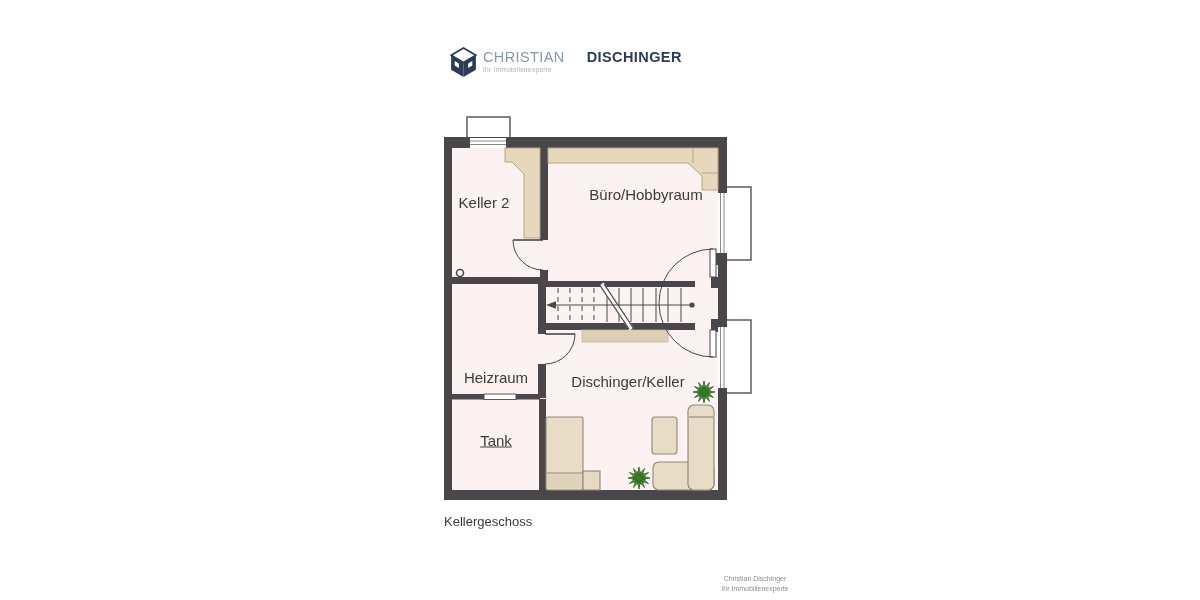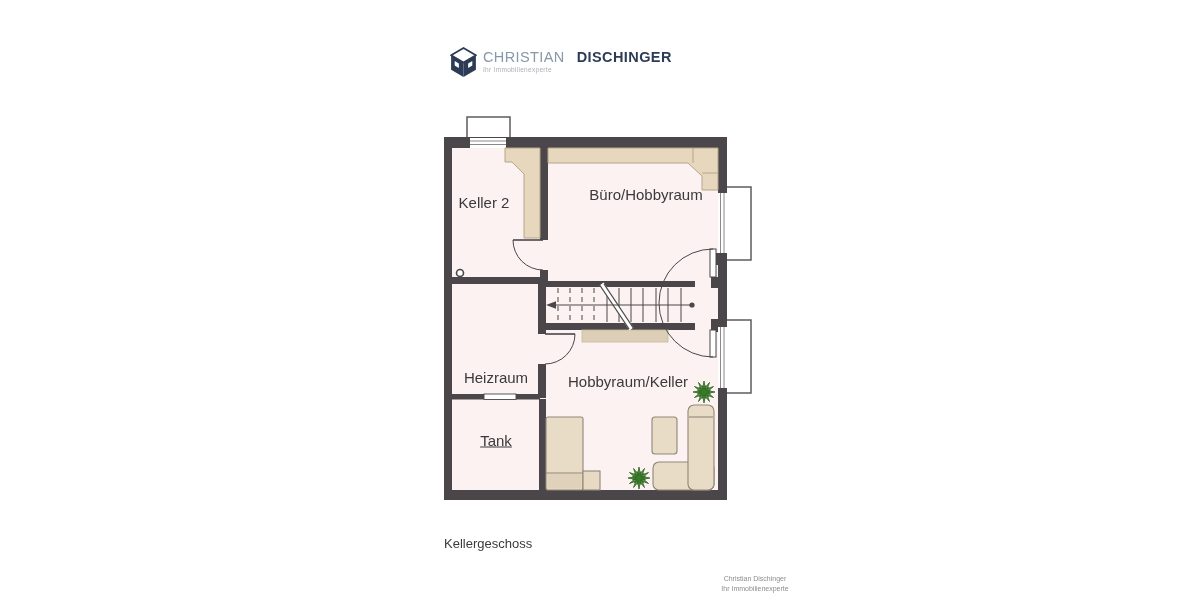--- a/index.html
+++ b/index.html
@@ -4,27 +4,27 @@
 <style>
   html,body{margin:0;padding:0;background:#ffffff;}
   .page{position:relative;width:1200px;height:600px;background:#ffffff;overflow:hidden;
         font-family:"Liberation Sans", sans-serif;}
   
   .logo{position:absolute;left:450px;top:47px;display:flex;align-items:flex-start;}
   .logo-icon{width:27px;height:31px;margin-right:6px;}
   .logo-text{padding-top:4px;}
   .brand{font-size:14.5px;letter-spacing:.4px;line-height:13px;white-space:nowrap;}
   .brand .b1{color:#8897a9;font-weight:400;}
-  .brand .b2{color:#2d3c56;font-weight:700;margin-left:12px;}
+  .brand .b2{color:#2d3c56;font-weight:700;margin-left:22px;}
   .tagline{font-size:6.5px;color:#a9aeb6;letter-spacing:.3px;margin-top:2px;}
   
   .plan{position:absolute;left:440px;top:105px;width:320px;height:405px;}
   .room-label{position:absolute;font-size:15px;color:#3a3a3a;white-space:nowrap;
               transform:translate(-50%,-50%);}
-  .plan-title{position:absolute;left:444px;top:536px;font-size:13px;color:#3a3a3a;}
+  .plan-title{position:absolute;left:444px;top:514px;font-size:13px;color:#3a3a3a;}
   
   .footer{position:absolute;left:695px;top:574px;width:120px;text-align:center;
           font-size:7px;color:#8d8d8d;line-height:10px;}
 </style>
 </head>
 <body>
 
 <div class="page">
 
   <div class="logo">
@@ -167,21 +167,21 @@
         <polygon transform="rotate(15) scale(0.62)" points="11,0 4.35,1.16 9.53,5.5 3.18,3.18 5.5,9.53 1.16,4.35 0,11 -1.16,4.35 -5.5,9.53 -3.18,3.18 -9.53,5.5 -4.35,1.16 -11,0 -4.35,-1.16 -9.53,-5.5 -3.18,-3.18 -5.5,-9.53 -1.16,-4.35 0,-11 1.16,-4.35 5.5,-9.53 3.18,-3.18 9.53,-5.5 4.35,-1.16" fill="#3a7a2b" stroke="#2b5d20" stroke-width="0.8"></polygon>
       </g>
     </defs>
     <use href="#plant" transform="translate(704,392)"></use>
     <use href="#plant" transform="translate(639,478)"></use>
   </svg>
 
   <div class="room-label" style="left:484px;top:202px;">Keller 2</div>
   <div class="room-label" style="left:619px;top:194px;margin-left:27px;">Büro/Hobbyraum</div>
   <div class="room-label" style="left:496px;top:337px;margin-top:40px;">Heizraum</div>
-  <div class="room-label" style="left:628px;top:381px;">Hobbyraum/Keller</div>
+  <div class="room-label" style="left:628px;top:381px;">Dischinger/Keller</div>
   <div class="room-label" style="left:496px;top:440px;text-decoration:underline;">Tank</div>
 
   <div class="plan-title">Kellergeschoss</div>
 
   <div class="footer">
     <div>Christian Dischinger</div>
     <div>Ihr Immobilienexperte</div>
   </div>
 
 </div>

